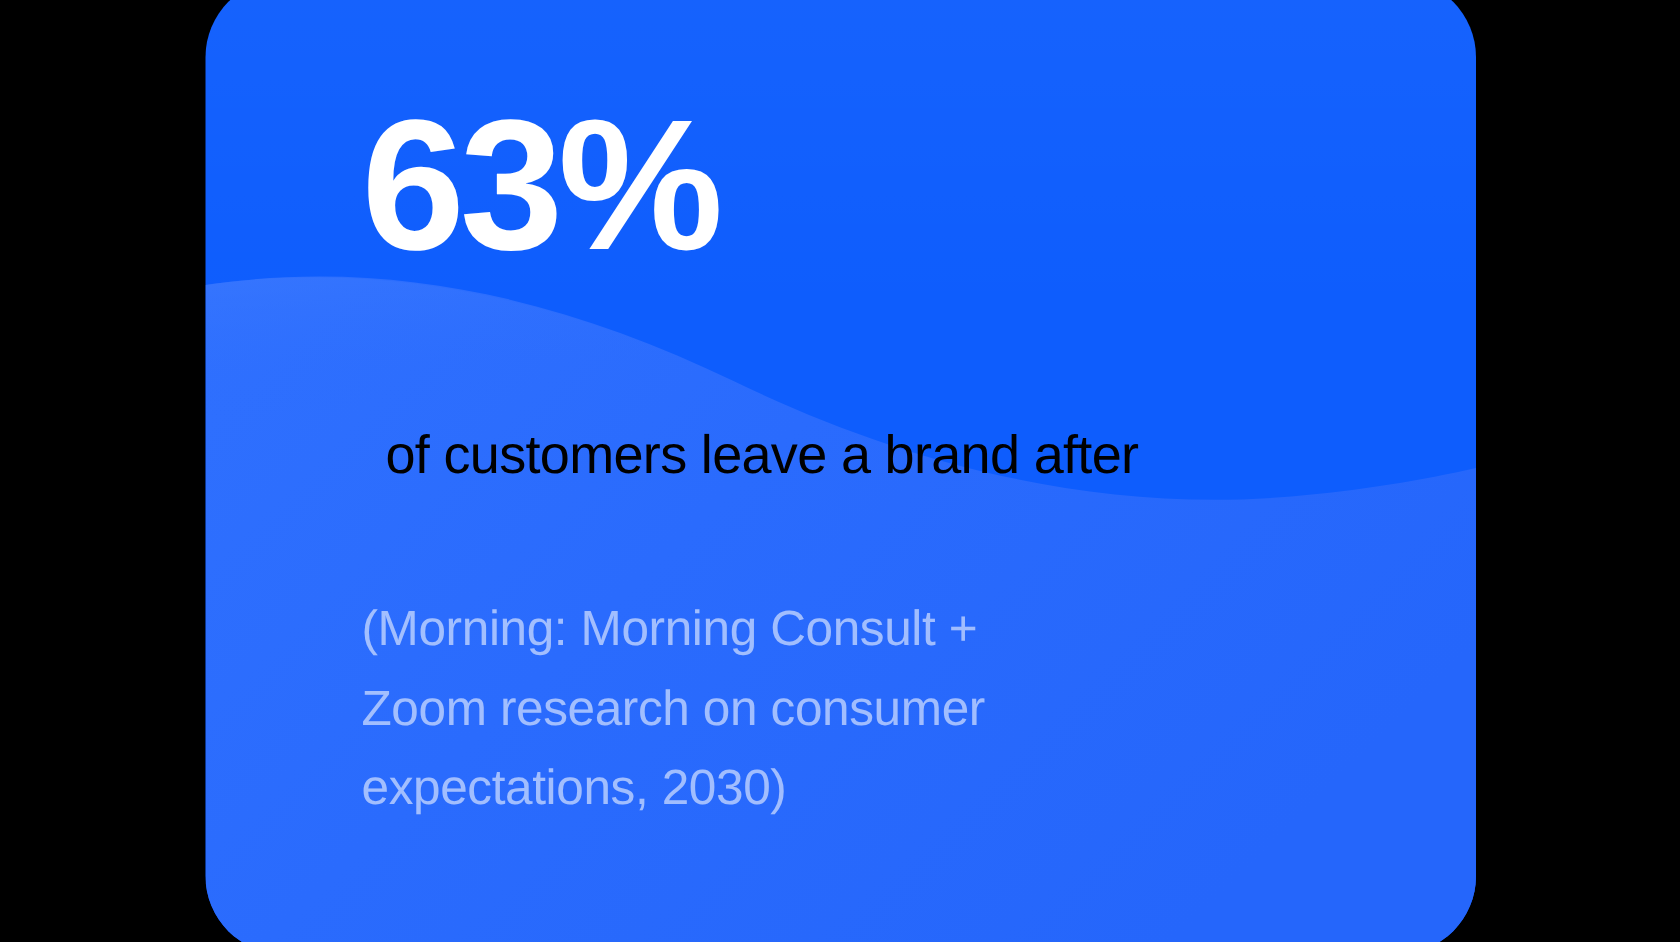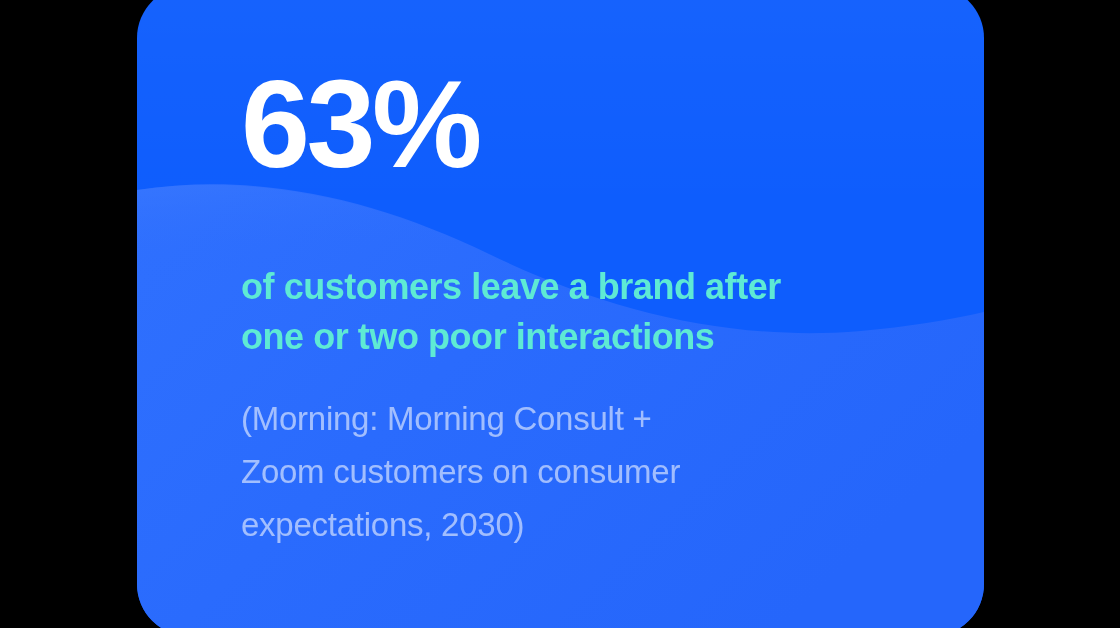--- a/index.html
+++ b/index.html
@@ -78,26 +78,26 @@
     font-weight: 800;
     letter-spacing: -3.5px;
     font-family: "Liberation Sans", sans-serif;
     white-space: nowrap;
   }
 
   .stat-headline {
     position: absolute;
     top: 276px;
     left: 0;
-    margin: 0;
+    margin: 16px;
     width: 640px;
-    color: #5eead4;
+    color: #000000;
     font-size: 36px;
     line-height: 50px;
-    font-weight: 700;
+    font-weight: 400;
     letter-spacing: -0.45px;
   }
   .stat-headline .line {
     display: block;
   }
 
   .stat-source {
     position: absolute;
     top: 406px;
     left: 0;
@@ -147,24 +147,23 @@
                  C 300,300 180,340 0,352 Z" fill="url(#waveGrad2)"></path>
       </svg>
     </div>
 
     <div class="card-content">
 
       <p class="stat-figure">63%</p>
 
       <p class="stat-headline">
         <span class="line">of customers leave a brand after</span>
-        <span class="line">one or two poor interactions</span>
       </p>
 
       <p class="stat-source">
         <span class="line">(Morning: Morning Consult +</span>
-        <span class="line">Zoom customers on consumer</span>
+        <span class="line">Zoom research on consumer</span>
         <span class="line">expectations, 2030)</span>
       </p>
 
     </div>
   </div>
 </div>
 
 </body></html>

